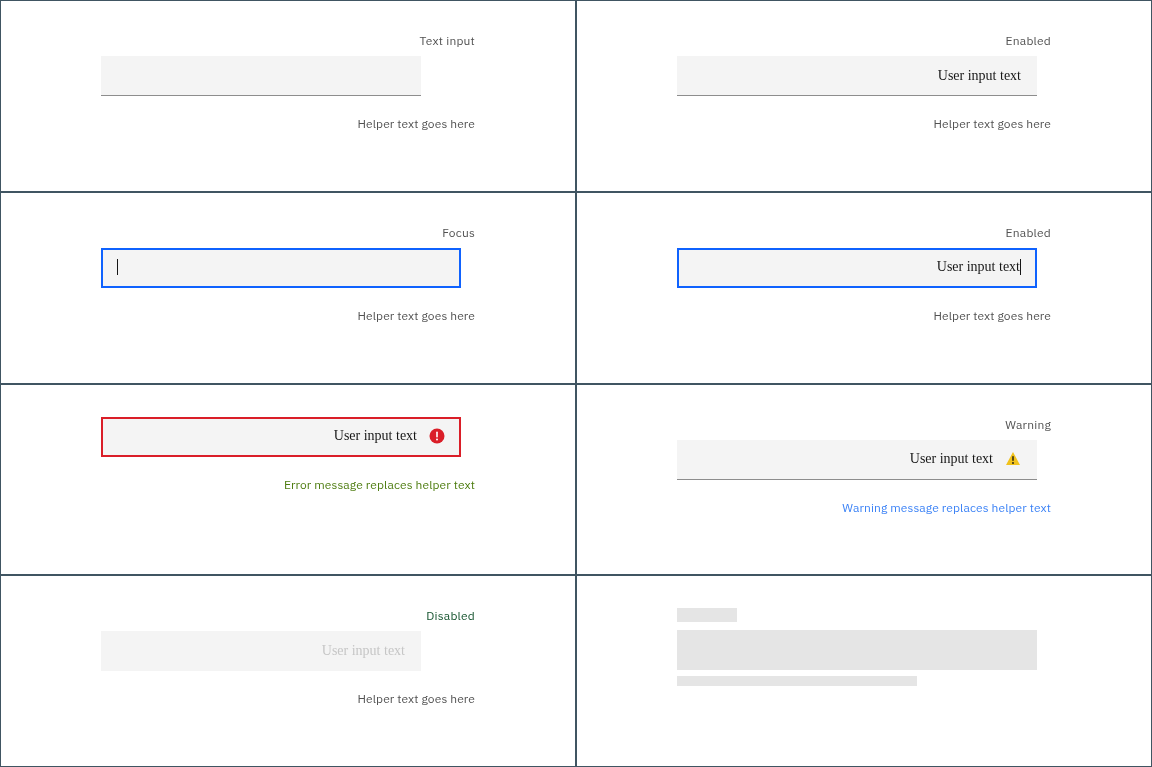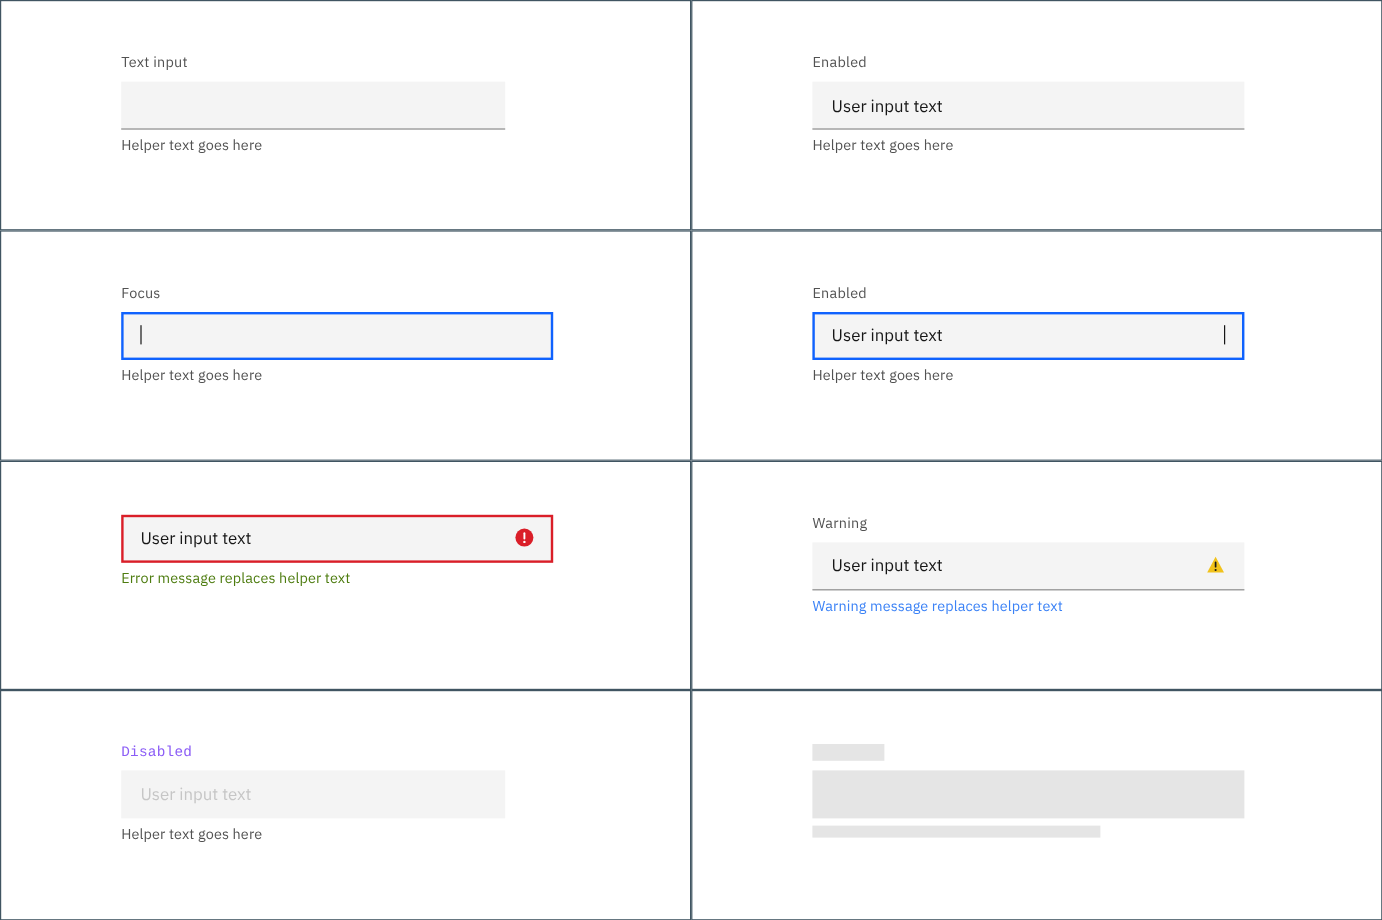--- a/index.html
+++ b/index.html
@@ -15,33 +15,34 @@
     width: 1152px;
     height: 767px;
     position: relative;
     display: grid;
     grid-template-columns: 1fr 1fr;
     grid-template-rows: repeat(4, 1fr);
   }
   .cell {
     background: #ffffff;
     border: 0.5px solid #405562;
-    padding: 44px 100px 20px 100px;
+    padding: 32px 100px 20px 100px;
     position: relative;
+    text-align: right;
   }
   .label {
     font-size: 12px;
     color: #525252;
     margin-bottom: 8px;
     letter-spacing: 0.2px;
   }
   .helper {
     font-size: 12px;
     color: #525252;
-    margin-top: 6px;
+    margin-top: 20px;
     letter-spacing: 0.1px;
   }
   .helper.error { color: #4d7c0f; }
   .helper.warn { color: #3b82f6; }
   .field {
     display: flex;
     align-items: center;
     height: 40px;
     background: #f4f4f4;
     border: none;
@@ -49,20 +50,21 @@
     padding: 0 16px;
     width: 320px;
     position: relative;
   }
   .field .value {
     font-size: 14px;
     color: #161616;
     flex: 1;
     white-space: nowrap;
     overflow: hidden;
+    font-family: Liberation Serif, serif;
   }
   .field.focus {
     outline: 2px solid #0f62fe;
     outline-offset: -2px;
     border-bottom-color: transparent;
     width: 360px;
   }
   .field.active {
     outline: 2px solid #0f62fe;
     outline-offset: -2px;
@@ -78,21 +80,21 @@
   .field.warn {
     border-bottom: 1px solid #8d8d8d;
     width: 360px;
   }
   .field.disabled {
     background: #f4f4f4;
     border-bottom: 1px solid transparent;
     opacity: 1;
   }
   .field.disabled .value { color: #c6c6c6; }
-  .label.disabled { color: #8b5cf6; font-family: Liberation Mono, monospace; }
+  .label.disabled { color: #14532d; }
 
   .caret {
     display: inline-block;
     width: 1px;
     height: 16px;
     background: #161616;
     vertical-align: middle;
   }
   .field .caret-lead {
     margin-right: 2px;

